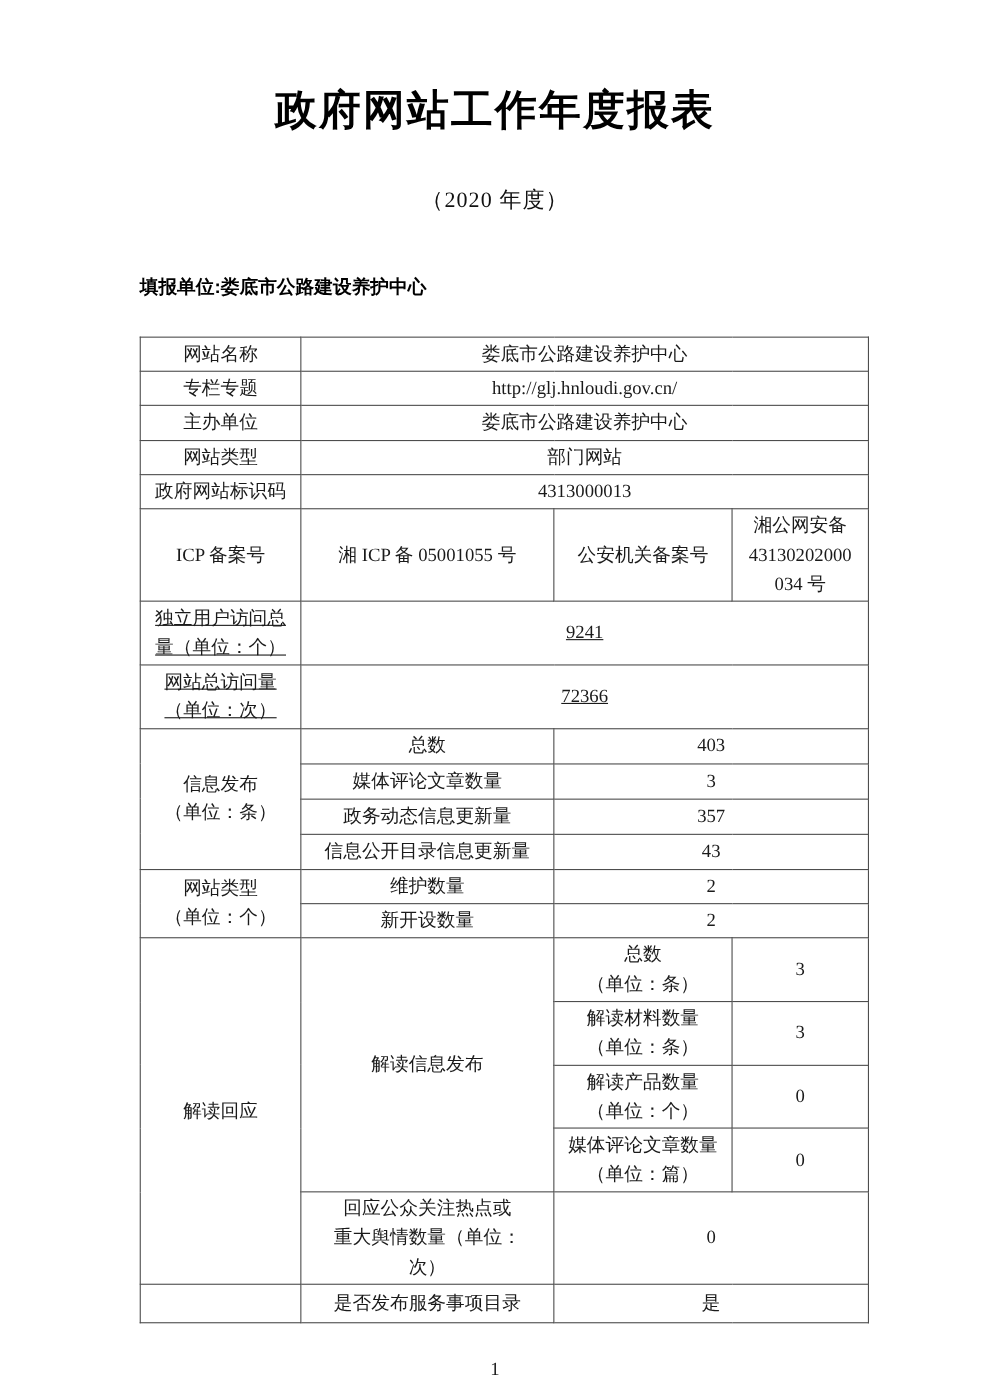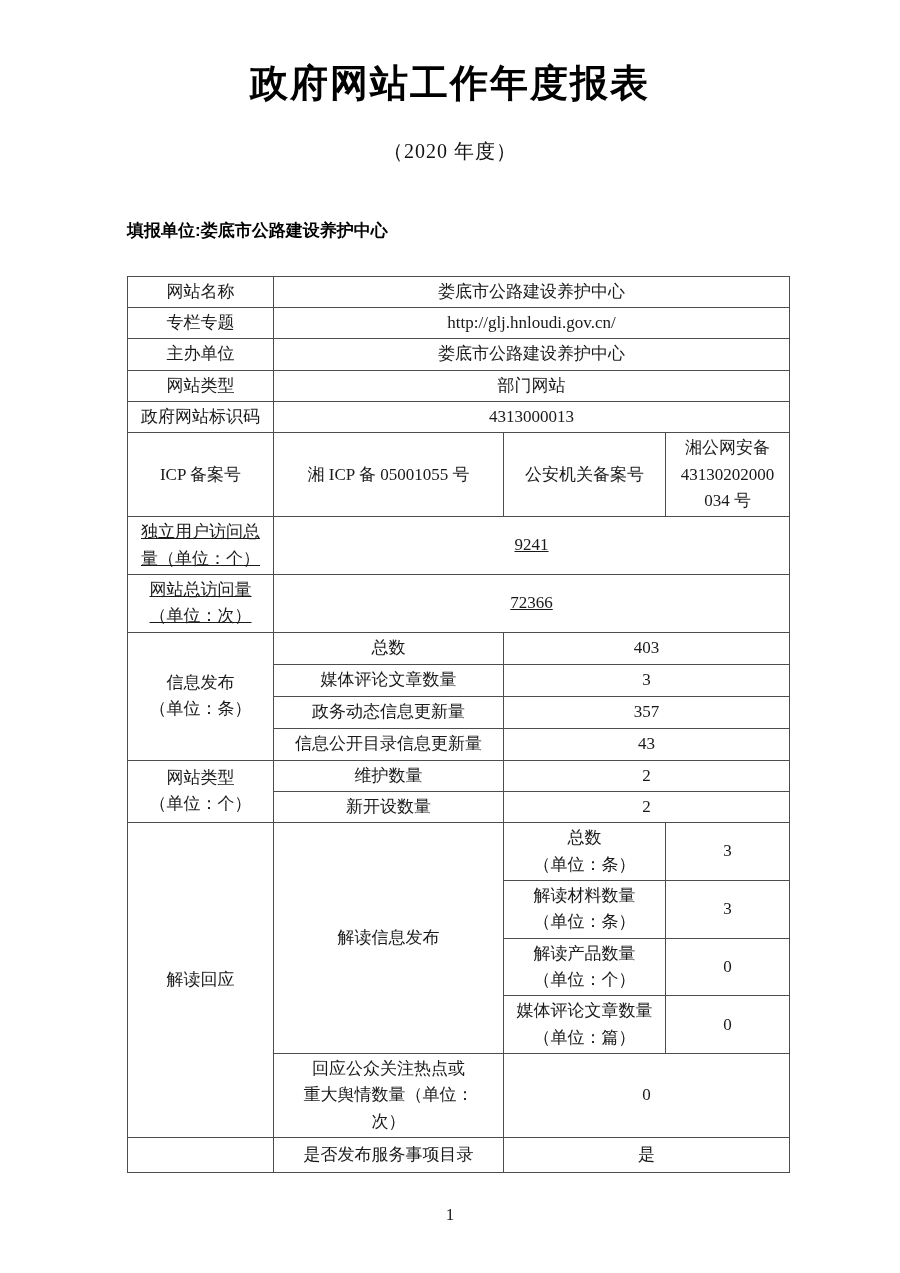--- a/index.html
+++ b/index.html
@@ -6,31 +6,31 @@
   html, body { background: #ffffff; }
   body {
     width: 900px;
     height: 1273px;
     margin: 0 auto;
     font-family: "Liberation Serif", "DejaVu Serif", serif;
     color: #1a1a1a;
     overflow: hidden;
   }
   .doc-title {
-    padding-top: 60px;
+    padding-top: 78px;
     text-align: center;
     font-family: "Liberation Sans", "DejaVu Sans", sans-serif;
     font-weight: bold;
     font-size: 38px;
     letter-spacing: 2px;
     color: #000;
     line-height: 1.25;
   }
   .doc-subtitle {
-    margin-top: 30px;
+    margin-top: 42px;
     text-align: center;
     font-size: 20px;
     letter-spacing: 1px;
     color: #111;
   }
   .reporting-unit {
     margin: 54px 11px 6px 127px;
     font-family: "Liberation Sans", "DejaVu Sans", sans-serif;
     font-weight: bold;
     font-size: 17px;

